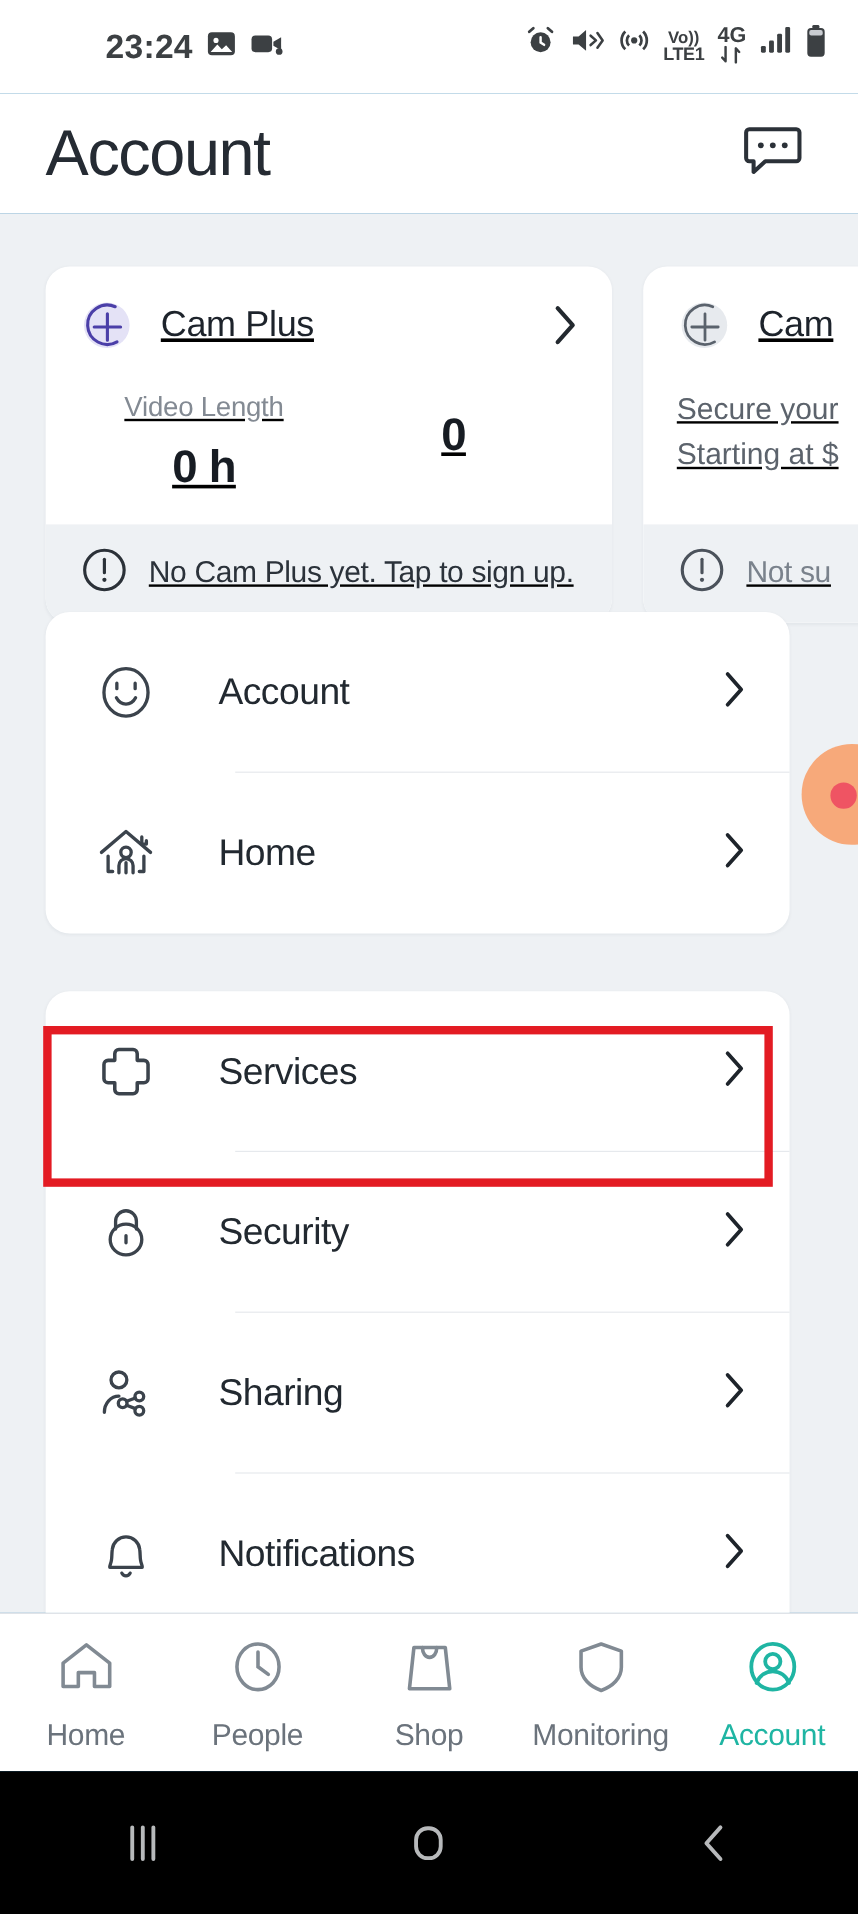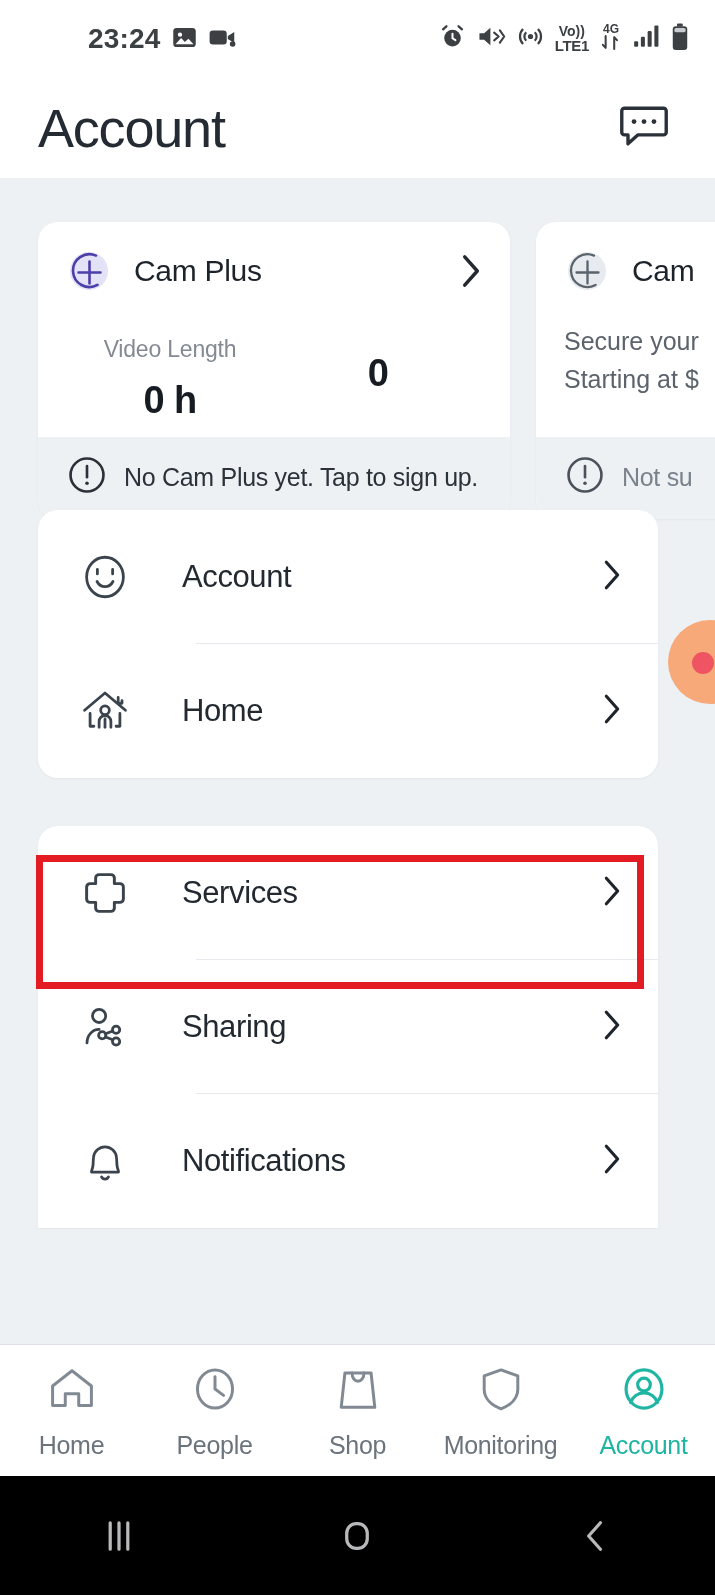--- a/index.html
+++ b/index.html
@@ -42,21 +42,21 @@
     align-items: center; justify-content: center;
     line-height: 1.02;
     color: #3c4043;
   }
   .volte .l1 { font-size: 14px; font-weight: 700; }
   .volte .l2 { font-size: 15px; font-weight: 700; letter-spacing: -0.3px; }
   .net {
     display: flex; flex-direction: column;
     align-items: center; line-height: 1.02; color: #3c4043;
   }
-  .net .l1 { font-size: 12px; font-weight: 700; }
+  .net .l1 { font-size: 18px; font-weight: 700; }
 
   
   .header {
     position: absolute; top: 78px; left: 0;
     width: 715px; height: 100px;
     background: #ffffff;
     display: flex; align-items: center;
   }
   .page-title {
     margin-left: 38px;
@@ -84,35 +84,36 @@
     position: absolute; top: 44px; left: 38px;
     display: flex; gap: 26px;
   }
   .card {
     width: 472px;
     background: #ffffff;
     border-radius: 20px;
     overflow: hidden;
     flex: 0 0 auto;
     box-shadow: 0 1px 3px rgba(22,34,51,0.05);
+    text-decoration: underline;
   }
   .card-main { padding: 26px 28px 10px 28px; height: 215px; position: relative; }
   .card-top { display: flex; align-items: center; }
   .cp-icon { width: 46px; height: 46px; flex: 0 0 auto; }
   .card-title {
     margin-left: 22px;
     font-size: 30px; font-weight: 500;
     color: #1d232b; letter-spacing: -0.3px;
     white-space: nowrap;
   }
   .card-chev {
     position: absolute; right: 28px; top: 30px;
   }
   .stats {
-    display: flex; margin-top: 42px;
+    display: flex; margin-top: 32px;
   }
   .stat { flex: 1; text-align: center; }
   .stat-label {
     font-size: 23px; color: #838a93; font-weight: 400;
     letter-spacing: -0.2px; white-space: nowrap;
   }
   .stat-value {
     margin-top: 16px;
     font-size: 38px; font-weight: 700; color: #171c23;
     letter-spacing: -0.6px;
@@ -428,20 +429,36 @@
         </span>
         <span class="menu-label">Services</span>
         <span class="menu-chev">
           <svg width="20" height="34" viewBox="0 0 14 24" fill="none" stroke="#1e242b" stroke-width="2.2" stroke-linecap="round" stroke-linejoin="round">
               <path d="M3 3l8 9-8 9"></path>
             </svg>
         </span>
         <span class="divider"></span>
       </div>
 
+      <div class="menu-row">
+        <span class="menu-ico">
+          <svg width="52" height="52" viewBox="0 0 30 30" fill="none" stroke="#3b434c" stroke-width="1.6" stroke-linecap="round">
+            <path d="M10 13.4V9.6a5 5 0 0 1 10 0v3.8"></path>
+            <ellipse cx="15" cy="18.4" rx="7.6" ry="7.4"></ellipse>
+            <path d="M15 16.6v3.4"></path>
+          </svg>
+        </span>
+        <span class="menu-label">Security</span>
+        <span class="menu-chev">
+          <svg width="20" height="34" viewBox="0 0 14 24" fill="none" stroke="#1e242b" stroke-width="2.2" stroke-linecap="round" stroke-linejoin="round">
+              <path d="M3 3l8 9-8 9"></path>
+            </svg>
+        </span>
+        <span class="divider"></span>
+      </div>
 
       <div class="menu-row">
         <span class="menu-ico">
           <svg width="52" height="52" viewBox="0 0 30 30" fill="none" stroke="#3b434c" stroke-width="1.6" stroke-linecap="round" stroke-linejoin="round">
             <circle cx="11.6" cy="8.6" r="3.8"></circle>
             <path d="M4.6 24.2c0-4.4 3.1-7.8 7-7.8"></path>
             <circle cx="13.4" cy="19.8" r="2.1"></circle>
             <circle cx="21.4" cy="16.6" r="2.1"></circle>
             <circle cx="21.4" cy="23.4" r="2.1"></circle>
             <path d="M15.3 18.9l4.2-1.6M15.3 20.8l4.2 1.6"></path>

